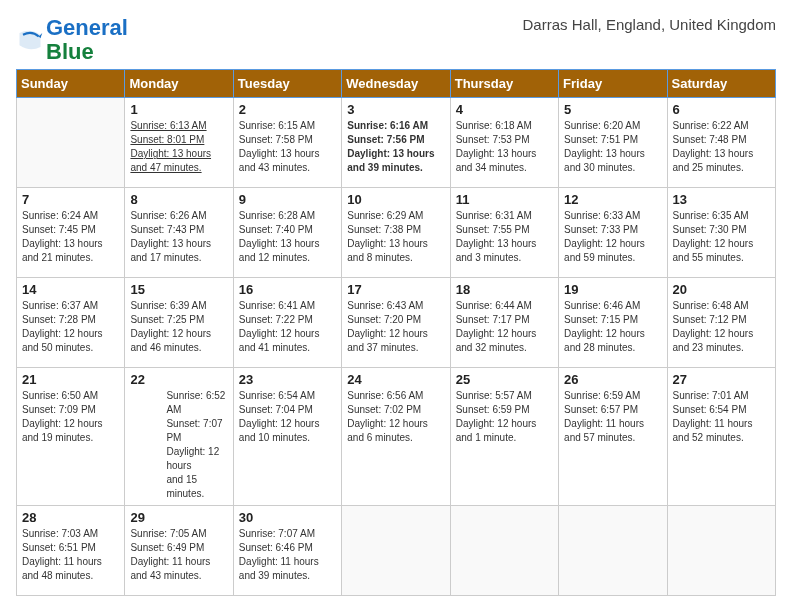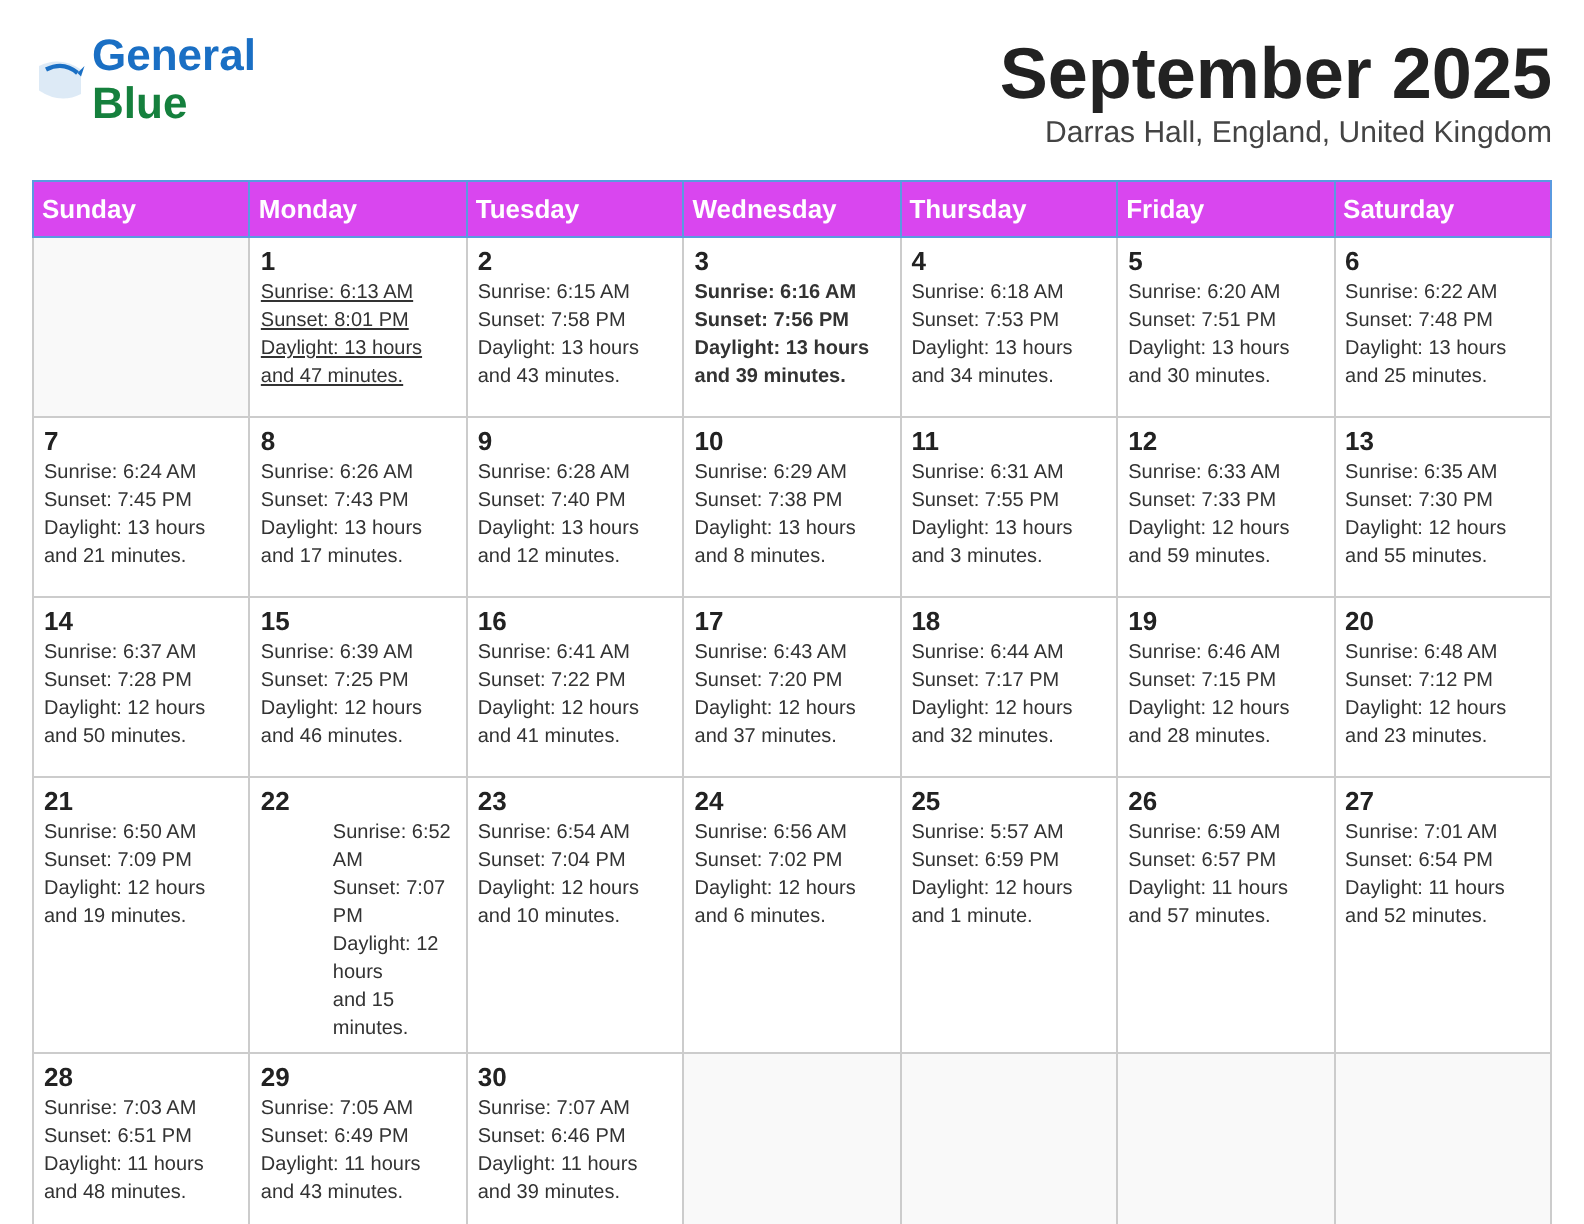--- a/index.html
+++ b/index.html
@@ -7,21 +7,21 @@
       font-family: Arial, sans-serif;
       background: #fff;
       width: 792px;
       min-height: 612px;
       padding: 16px;
     }
     .header {
       display: flex;
       justify-content: space-between;
       align-items: flex-start;
-      margin-bottom: 15px;
+      margin-bottom: 5px;
     }
     .logo {
       display: flex;
       align-items: center;
     }
     .logo-text {
       font-size: 22px;
       font-weight: bold;
       color: #333;
       line-height: 1.1;
@@ -43,21 +43,21 @@
     .location {
       font-size: 15px;
       color: #444;
     }
     .calendar {
       width: 100%;
       border-collapse: collapse;
       border: 1px solid #ccc;
     }
     .calendar th {
-      background-color: #d946ef;
+      background-color: #a16207;
       color: #fff;
       font-size: 13px;
       font-weight: bold;
       padding: 6px 4px;
       text-align: left;
       border: 1px solid #5a9ae0;
     }
     .calendar td {
       vertical-align: top;
       border: 1px solid #ccc;
@@ -93,21 +93,20 @@
       <path d="M4 8 Q16 2 28 10 L28 24 Q16 30 4 22 Z" fill="#1a6fc4" opacity="0.15"></path>
       <path d="M8 10 Q18 5 26 12" stroke="#1a6fc4" stroke-width="2.5" fill="none"></path>
       <path d="M26 12 L30 8 L28 14 Z" fill="#1a6fc4"></path>
     </svg>
     <div class="logo-text">
       <div><span>General</span></div>
       <div style="color:#15803d">Blue</div>
     </div>
   </div>
   <div class="title-block">
-    <div class="month-title">September 2025</div>
     <div class="location">Darras Hall, England, United Kingdom</div>
   </div>
 </div>
 
 <table class="calendar">
   <thead>
     <tr>
     <th>Sunday</th>
         <th>Monday</th>
         <th>Tuesday</th>

